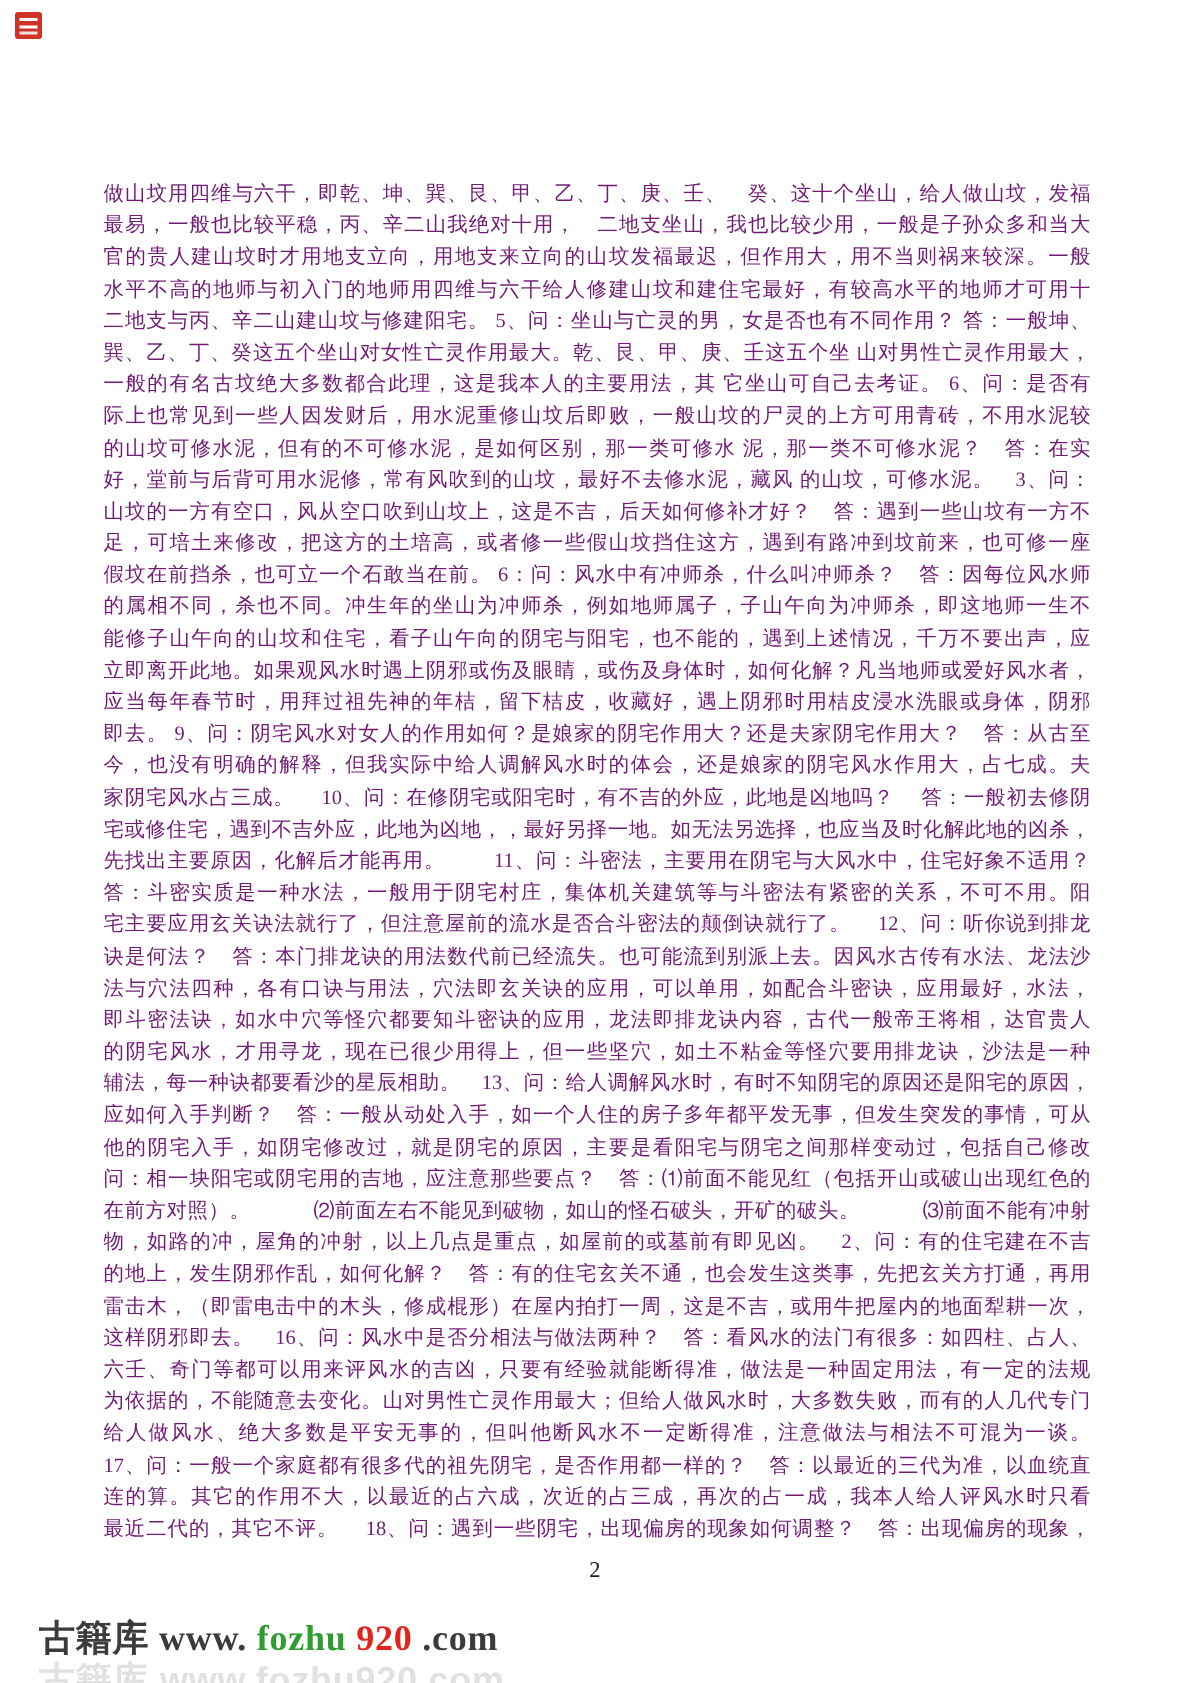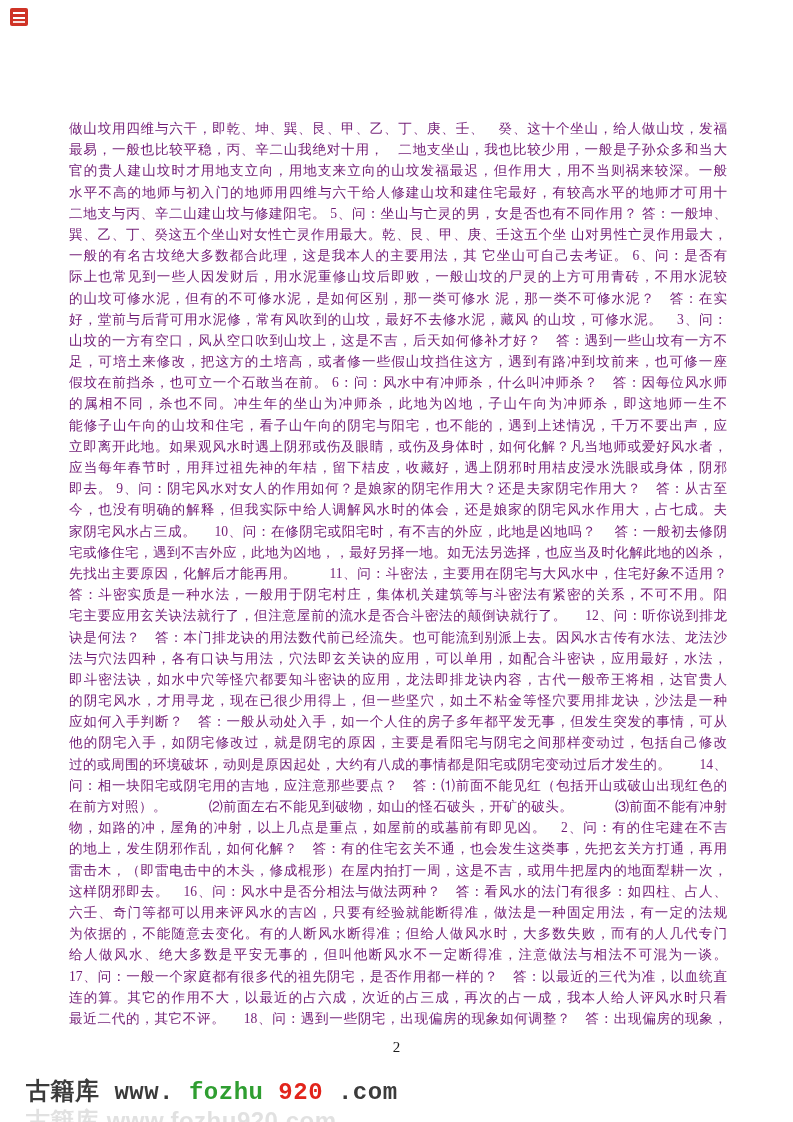--- a/index.html
+++ b/index.html
@@ -37,21 +37,21 @@
     overflow: hidden;
   }
 
   .page-number {
     position: absolute; left: 0; top: 1039px; width: 100%;
     text-align: center; font-size: 15px; color: #1c1c1c;
   }
 
   .watermark {
     position: absolute; left: 26px; top: 1080px;
-    font-family: Liberation Mono, monospace;
+    font-family: Liberation Serif, serif;
     font-weight: bold; font-size: 24px; line-height: 26px;
     letter-spacing: 0.5px; white-space: nowrap;
   }
   .wm-dark  { color: #3b3b3b; }
   .wm-green { color: #2f9e31; }
   .wm-red   { color: #e2241b; }
   .watermark-ghost {
     position: absolute; left: 26px; top: 1108px;
     font-family: "Liberation Sans", "DejaVu Sans", sans-serif;
     font-weight: bold; font-size: 24px; line-height: 26px;
@@ -73,46 +73,46 @@
       <div class="text-line">水平不高的地师与初入门的地师用四维与六干给人修建山坟和建住宅最好，有较高水平的地师才可用十</div>
       <div class="text-line">二地支与丙、辛二山建山坟与修建阳宅。 5、问：坐山与亡灵的男，女是否也有不同作用？ 答：一般坤、</div>
       <div class="text-line">巽、乙、丁、癸这五个坐山对女性亡灵作用最大。乾、艮、甲、庚、壬这五个坐 山对男性亡灵作用最大，</div>
       <div class="text-line">一般的有名古坟绝大多数都合此理，这是我本人的主要用法，其 它坐山可自己去考证。 6、问：是否有</div>
       <div class="text-line">际上也常见到一些人因发财后，用水泥重修山坟后即败，一般山坟的尸灵的上方可用青砖，不用水泥较</div>
       <div class="text-line">的山坟可修水泥，但有的不可修水泥，是如何区别，那一类可修水 泥，那一类不可修水泥？　答：在实</div>
       <div class="text-line">好，堂前与后背可用水泥修，常有风吹到的山坟，最好不去修水泥，藏风 的山坟，可修水泥。　3、问：</div>
       <div class="text-line">山坟的一方有空口，风从空口吹到山坟上，这是不吉，后天如何修补才好？　答：遇到一些山坟有一方不</div>
       <div class="text-line">足，可培土来修改，把这方的土培高，或者修一些假山坟挡住这方，遇到有路冲到坟前来，也可修一座</div>
       <div class="text-line">假坟在前挡杀，也可立一个石敢当在前。 6：问：风水中有冲师杀，什么叫冲师杀？　答：因每位风水师</div>
-      <div class="text-line">的属相不同，杀也不同。冲生年的坐山为冲师杀，此地为凶地，子山午向为冲师杀，即这地师一生不</div>
+      <div class="text-line">的属相不同，杀也不同。冲生年的坐山为冲师杀，例如地师属子，子山午向为冲师杀，即这地师一生不</div>
       <div class="text-line">能修子山午向的山坟和住宅，看子山午向的阴宅与阳宅，也不能的，遇到上述情况，千万不要出声，应</div>
       <div class="text-line">立即离开此地。如果观风水时遇上阴邪或伤及眼睛，或伤及身体时，如何化解？凡当地师或爱好风水者，</div>
       <div class="text-line">应当每年春节时，用拜过祖先神的年桔，留下桔皮，收藏好，遇上阴邪时用桔皮浸水洗眼或身体，阴邪</div>
       <div class="text-line">即去。 9、问：阴宅风水对女人的作用如何？是娘家的阴宅作用大？还是夫家阴宅作用大？　答：从古至</div>
       <div class="text-line">今，也没有明确的解释，但我实际中给人调解风水时的体会，还是娘家的阴宅风水作用大，占七成。夫</div>
       <div class="text-line">家阴宅风水占三成。　 10、问：在修阴宅或阳宅时，有不吉的外应，此地是凶地吗？　 答：一般初去修阴</div>
       <div class="text-line">宅或修住宅，遇到不吉外应，此地为凶地，，最好另择一地。如无法另选择，也应当及时化解此地的凶杀，</div>
       <div class="text-line">先找出主要原因，化解后才能再用。　　 11、问：斗密法，主要用在阴宅与大风水中，住宅好象不适用？</div>
       <div class="text-line">答：斗密实质是一种水法，一般用于阴宅村庄，集体机关建筑等与斗密法有紧密的关系，不可不用。阳</div>
       <div class="text-line">宅主要应用玄关诀法就行了，但注意屋前的流水是否合斗密法的颠倒诀就行了。　 12、问：听你说到排龙</div>
       <div class="text-line">诀是何法？　答：本门排龙诀的用法数代前已经流失。也可能流到别派上去。因风水古传有水法、龙法沙</div>
       <div class="text-line">法与穴法四种，各有口诀与用法，穴法即玄关诀的应用，可以单用，如配合斗密诀，应用最好，水法，</div>
       <div class="text-line">即斗密法诀，如水中穴等怪穴都要知斗密诀的应用，龙法即排龙诀内容，古代一般帝王将相，达官贵人</div>
       <div class="text-line">的阴宅风水，才用寻龙，现在已很少用得上，但一些坚穴，如土不粘金等怪穴要用排龙诀，沙法是一种</div>
+      <div class="text-line">辅法，每一种诀都要看沙的星辰相助。　13、问：给人调解风水时，有时不知阴宅的原因还是阳宅的原因，</div>
       <div class="text-line">应如何入手判断？　答：一般从动处入手，如一个人住的房子多年都平发无事，但发生突发的事情，可从</div>
       <div class="text-line">他的阴宅入手，如阴宅修改过，就是阴宅的原因，主要是看阳宅与阴宅之间那样变动过，包括自己修改</div>
-      <div class="text-line">过的或周围的环境破坏，动则是原因起处，大约有八成的事情都是阳宅或阴宅变动过后才发生的。　　14、</div>
       <div class="text-line">问：相一块阳宅或阴宅用的吉地，应注意那些要点？　答：⑴前面不能见红（包括开山或破山出现红色的</div>
       <div class="text-line">在前方对照）。　　　⑵前面左右不能见到破物，如山的怪石破头，开矿的破头。　　　⑶前面不能有冲射</div>
       <div class="text-line">物，如路的冲，屋角的冲射，以上几点是重点，如屋前的或墓前有即见凶。　2、问：有的住宅建在不吉</div>
       <div class="text-line">的地上，发生阴邪作乱，如何化解？　答：有的住宅玄关不通，也会发生这类事，先把玄关方打通，再用</div>
       <div class="text-line">雷击木，（即雷电击中的木头，修成棍形）在屋内拍打一周，这是不吉，或用牛把屋内的地面犁耕一次，</div>
       <div class="text-line">这样阴邪即去。　16、问：风水中是否分相法与做法两种？　答：看风水的法门有很多：如四柱、占人、</div>
       <div class="text-line">六壬、奇门等都可以用来评风水的吉凶，只要有经验就能断得准，做法是一种固定用法，有一定的法规</div>
-      <div class="text-line">为依据的，不能随意去变化。有的人断风水断得准；但给人做风水时，大多数失败，而有的人几代专门</div>
+      <div class="text-line">为依据的，不能随意去变化。山对男性亡灵作用最大；但给人做风水时，大多数失败，而有的人几代专门</div>
       <div class="text-line">给人做风水、绝大多数是平安无事的，但叫他断风水不一定断得准，注意做法与相法不可混为一谈。</div>
       <div class="text-line">17、问：一般一个家庭都有很多代的祖先阴宅，是否作用都一样的？　答：以最近的三代为准，以血统直</div>
       <div class="text-line">连的算。其它的作用不大，以最近的占六成，次近的占三成，再次的占一成，我本人给人评风水时只看</div>
       <div class="text-line">最近二代的，其它不评。　 18、问：遇到一些阴宅，出现偏房的现象如何调整？　答：出现偏房的现象，</div>
     </div>
 
   <div class="page-number">2</div>
 
   <div class="watermark">
     <span class="wm-dark">古籍库 </span>

